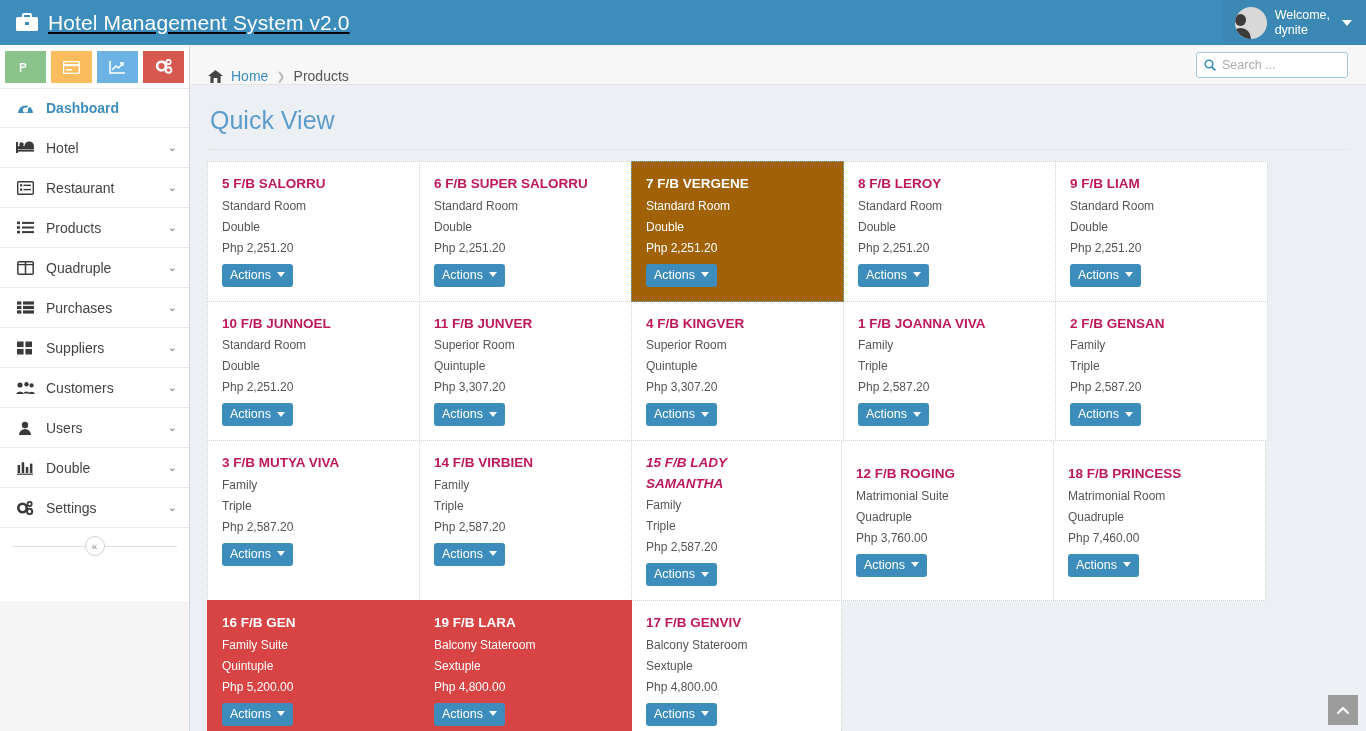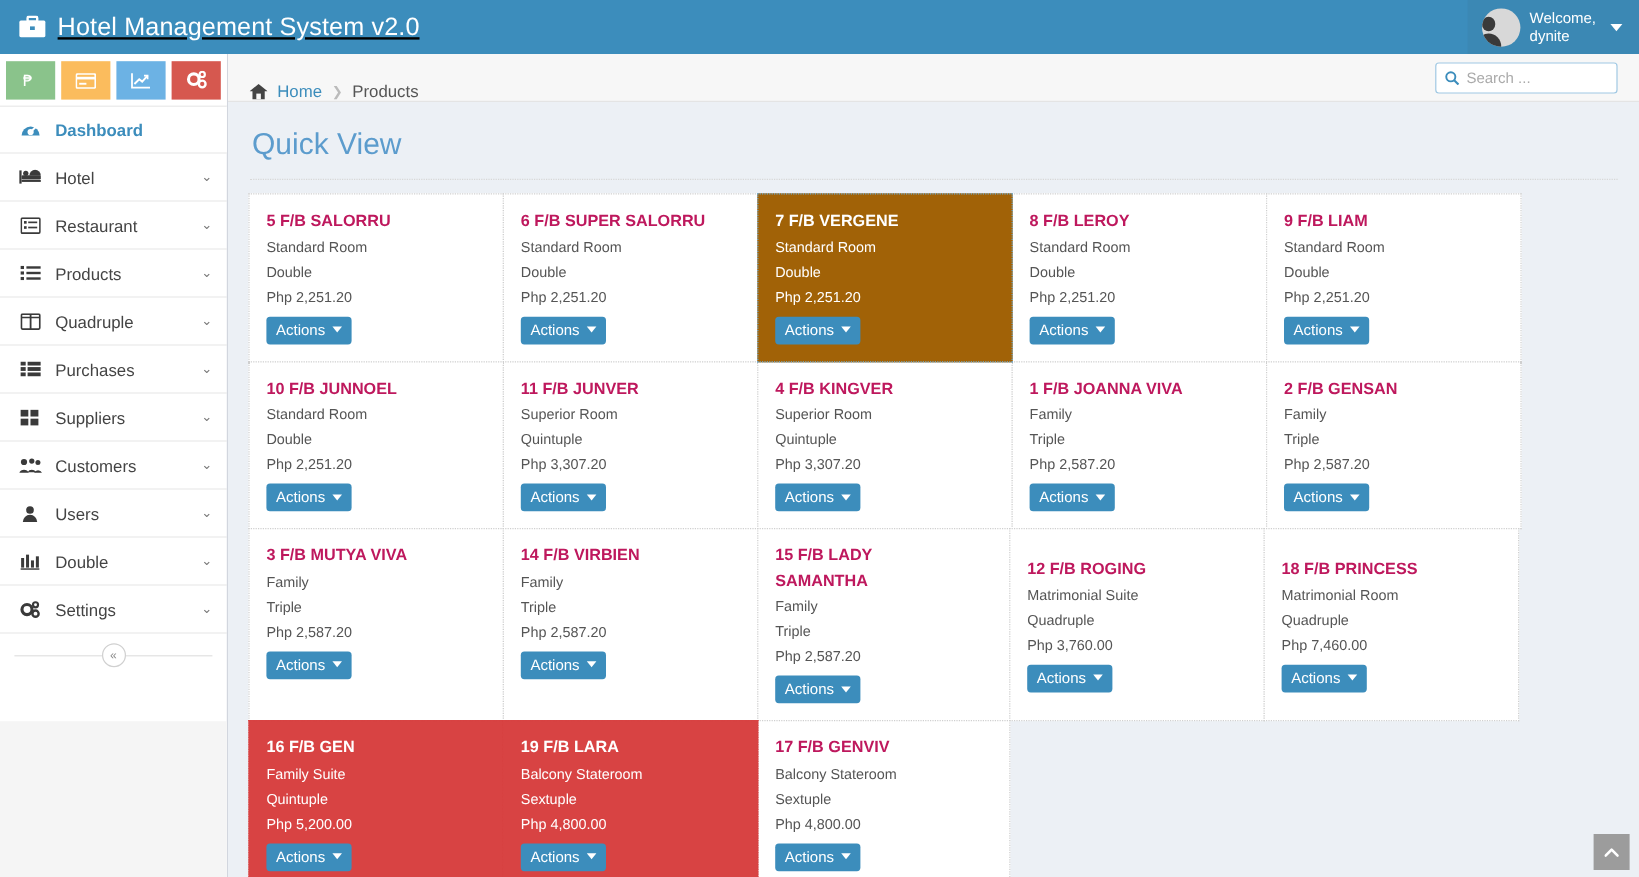--- a/index.html
+++ b/index.html
@@ -519,21 +519,21 @@
           <div class="rname">14 F/B VIRBIEN</div>
           <div class="rline">Family</div>
           <div class="rline">Triple</div>
           <div class="rline">Php 2,587.20</div>
           <button class="actions-btn">
               <span>Actions</span>
               <span class="c"></span>
             </button>
         </div>
         <div class="card tall" style="width:211px;">
-          <div class="rname" style="width:120px;">15 F/B LADY SAMANTHA</div>
+          <div class="rname" style="width:120px;font-style:italic;">15 F/B LADY SAMANTHA</div>
           <div class="rline">Family</div>
           <div class="rline">Triple</div>
           <div class="rline">Php 2,587.20</div>
           <button class="actions-btn">
               <span>Actions</span>
               <span class="c"></span>
             </button>
         </div>
         <div class="card tall" style="padding-top:23px;">
           <div class="rname">12 F/B ROGING</div>

